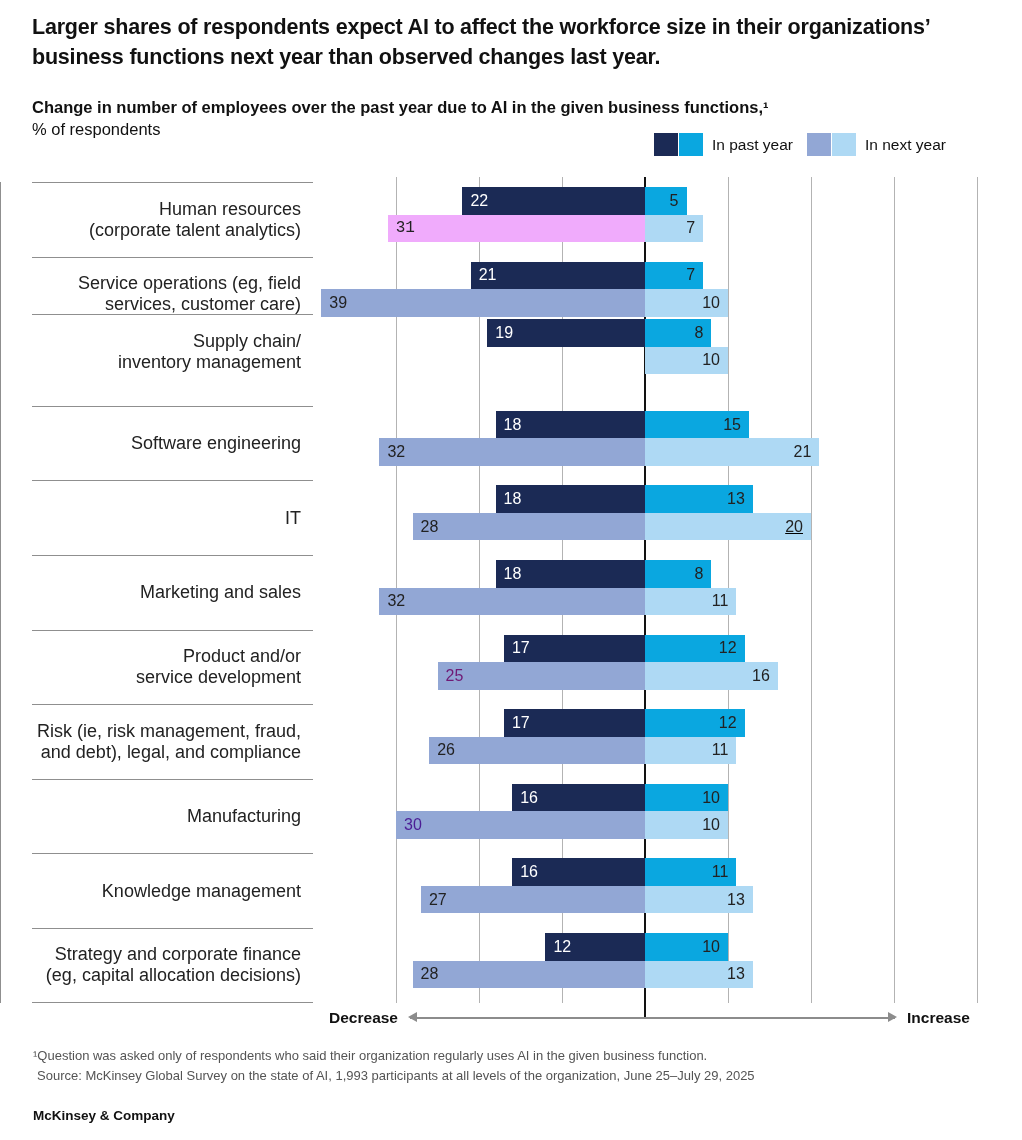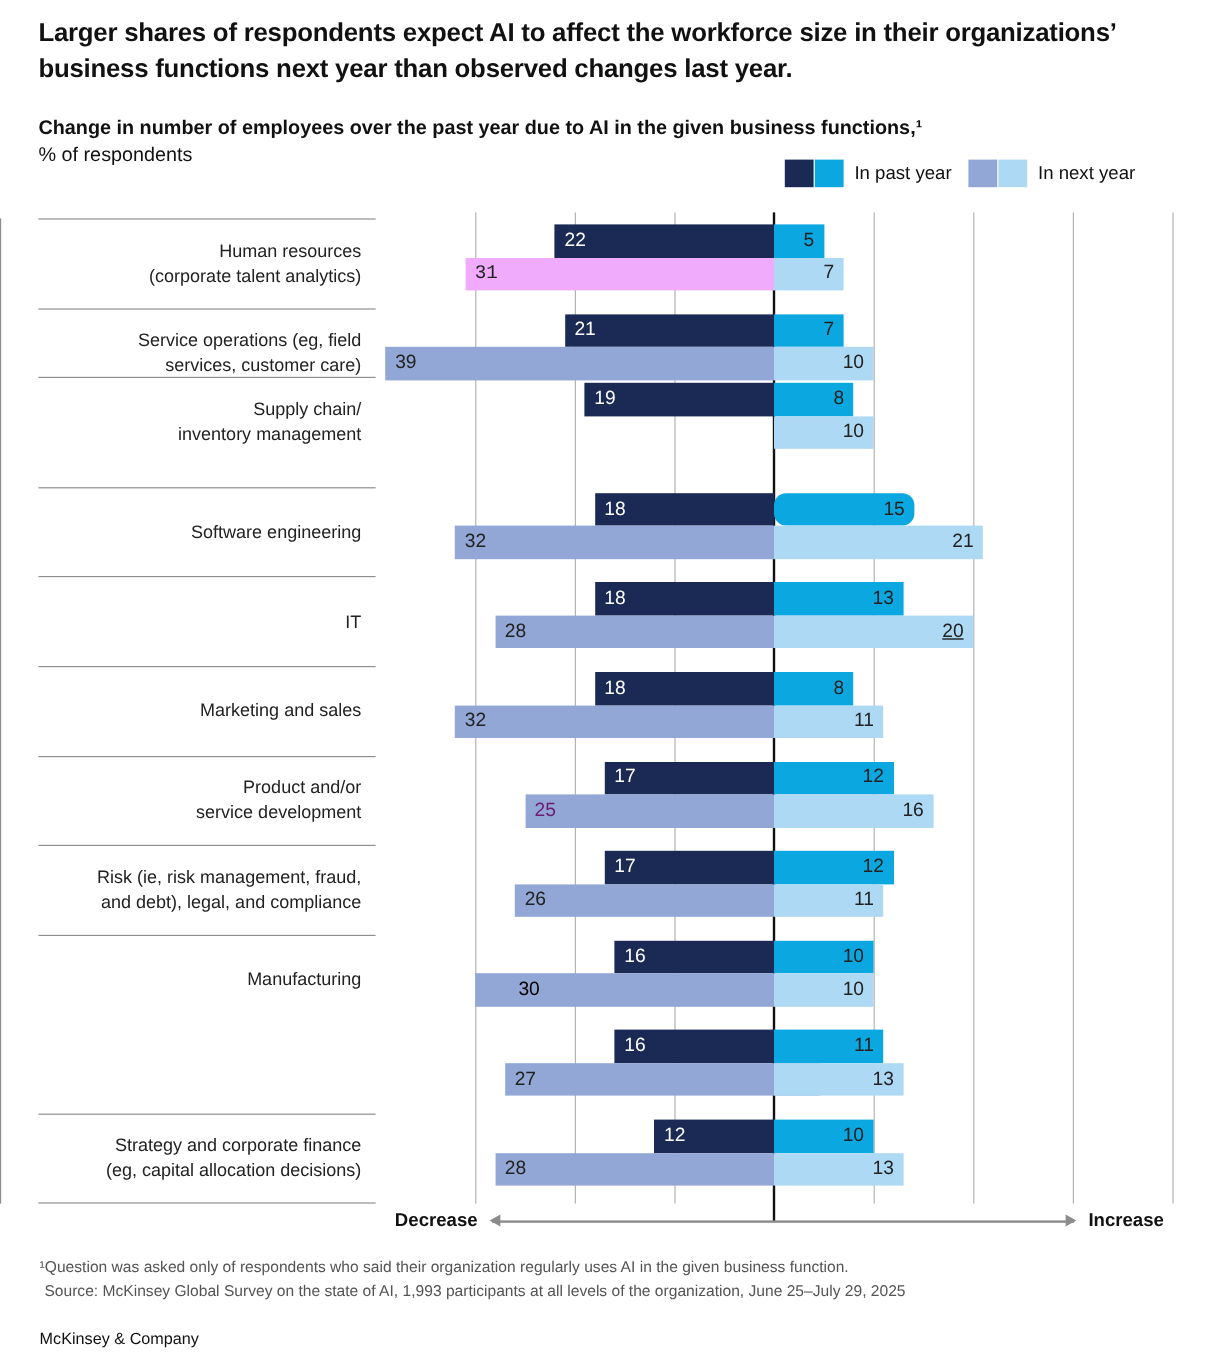--- a/index.html
+++ b/index.html
@@ -30,21 +30,21 @@
   .chart{position:absolute;left:0;top:177px;width:1022px;height:826px;}
   .gridline{position:absolute;top:0;height:826px;width:1px;background:var(--c-grid,#b3b3b3);}
   .zero-line{position:absolute;top:0;height:841px;width:2px;background:var(--c-zero,#111);}
   .label-divider{position:absolute;top:5px;height:821px;width:1px;background:var(--c-sep,#8f8f8f);}
   .rows{position:absolute;left:0;top:5px;width:1022px;height:821px;}
   .chart-row{position:absolute;left:0;width:1022px;height:74.6px;}
   .row-label{
     position:absolute;left:32px;top:0;width:281px;height:100%;box-sizing:border-box;
     border-top:1px solid var(--c-sep,#8f8f8f);
     display:flex;flex-direction:column;justify-content:center;align-items:flex-end;
-    padding-right:12px;font-size:15px;line-height:21px;color:#222;text-align:right;
+    padding-right:12px;font-size:18px;line-height:21px;color:#222;text-align:right;
   }
   .chart-row.last .row-label{border-bottom:1px solid var(--c-sep,#8f8f8f);}
   .bar{
     position:absolute;height:27.5px;box-sizing:border-box;
     display:flex;align-items:center;
   }
   .bar.dec{justify-content:flex-start;padding-left:8px;}
   .bar.inc{justify-content:flex-end;padding-right:8px;}
   .bar-value{font-size:16px;line-height:16px;}
   
@@ -56,21 +56,21 @@
     content:"";position:absolute;left:-2px;top:-4.8px;width:0;height:0;
     border-right:9px solid var(--c-arrow,#8c8c8c);border-top:5.5px solid transparent;border-bottom:5.5px solid transparent;
   }
   .axis-arrow::after{
     content:"";position:absolute;right:-2px;top:-4.8px;width:0;height:0;
     border-left:9px solid var(--c-arrow,#8c8c8c);border-top:5.5px solid transparent;border-bottom:5.5px solid transparent;
   }
   
   .footnote{position:absolute;left:33px;top:1046px;font-size:13px;line-height:20px;color:#545454;}
   .footnote .src{padding-left:4px;}
-  .brand{position:absolute;left:33px;top:1108px;font-size:13.5px;font-weight:400;color:#111;}
+  .brand{position:absolute;left:33px;top:1108px;font-size:13.5px;font-weight:700;color:#111;}
 </style>
 </head>
 <body>
 
 <div class="page">
 
   <div class="title">Larger shares of respondents expect AI to affect the workforce size in their organizations’ business functions next year than observed changes last year.</div>
 
   <div class="subtitle">Change in number of employees over the past year due to AI in the given business functions,¹</div>
   <div class="unit">% of respondents</div>
@@ -152,21 +152,21 @@
             <span class="bar-value" style="color: rgb(34, 34, 34);">10</span>
           </div>
         </div>
         <div class="chart-row" style="top: 223.8px;">
           <div class="row-label">
             <div>Software engineering</div>
           </div>
           <div class="bar dec" style="width: 149.4px; left: 495.6px; top: 5px; background: rgb(27, 42, 85);">
             <span class="bar-value" style="color: rgb(255, 255, 255);">18</span>
           </div>
-          <div class="bar inc" style="width: 117px; left: 645px; top: 5px; background: rgb(10, 167, 224); border-radius: 10px;">
+          <div class="bar inc" style="width: 104px; left: 645px; top: 5px; background: rgb(10, 167, 224);">
             <span class="bar-value" style="color: rgb(34, 34, 34);">15</span>
           </div>
           <div class="bar dec" style="width: 265.6px; left: 379.4px; top: 32.5px; background: rgb(146, 167, 213);">
             <span class="bar-value" style="color: rgb(34, 34, 34);">32</span>
           </div>
           <div class="bar inc" style="width: 174.3px; left: 645px; top: 32.5px; background: rgb(174, 217, 244);">
             <span class="bar-value" style="color: rgb(34, 34, 34);">21</span>
           </div>
         </div>
         <div class="chart-row" style="top: 298.4px;">
@@ -243,27 +243,30 @@
           <div class="row-label">
             <div>Manufacturing</div>
           </div>
           <div class="bar dec" style="width: 132.8px; left: 512.2px; top: 5px; background: rgb(27, 42, 85);">
             <span class="bar-value" style="color: rgb(255, 255, 255);">16</span>
           </div>
           <div class="bar inc" style="width: 83px; left: 645px; top: 5px; background: rgb(10, 167, 224);">
             <span class="bar-value" style="color: rgb(34, 34, 34);">10</span>
           </div>
           <div class="bar dec" style="width: 249px; left: 396px; top: 32.5px; background: rgb(146, 167, 213);">
-            <span class="bar-value" style="color: #000000; margin-left: 28px;">30</span>
+            <span class="bar-value" style="color: #4c1d95;">30</span>
           </div>
           <div class="bar inc" style="width: 83px; left: 645px; top: 32.5px; background: rgb(174, 217, 244);">
             <span class="bar-value" style="color: rgb(34, 34, 34);">10</span>
           </div>
         </div>
         <div class="chart-row" style="top: 671.4px;">
+          <div class="row-label">
+            <div>Knowledge management</div>
+          </div>
           <div class="bar dec" style="width: 132.8px; left: 512.2px; top: 5px; background: rgb(27, 42, 85);">
             <span class="bar-value" style="color: rgb(255, 255, 255);">16</span>
           </div>
           <div class="bar inc" style="width: 91.3px; left: 645px; top: 5px; background: rgb(10, 167, 224);">
             <span class="bar-value" style="color: rgb(34, 34, 34);">11</span>
           </div>
           <div class="bar dec" style="width: 262px; left: 420.9px; top: 32.5px; background: rgb(146, 167, 213);">
             <span class="bar-value" style="color: rgb(34, 34, 34);">27</span>
           </div>
           <div class="bar inc" style="width: 107.9px; left: 645px; top: 32.5px; background: rgb(174, 217, 244);">

